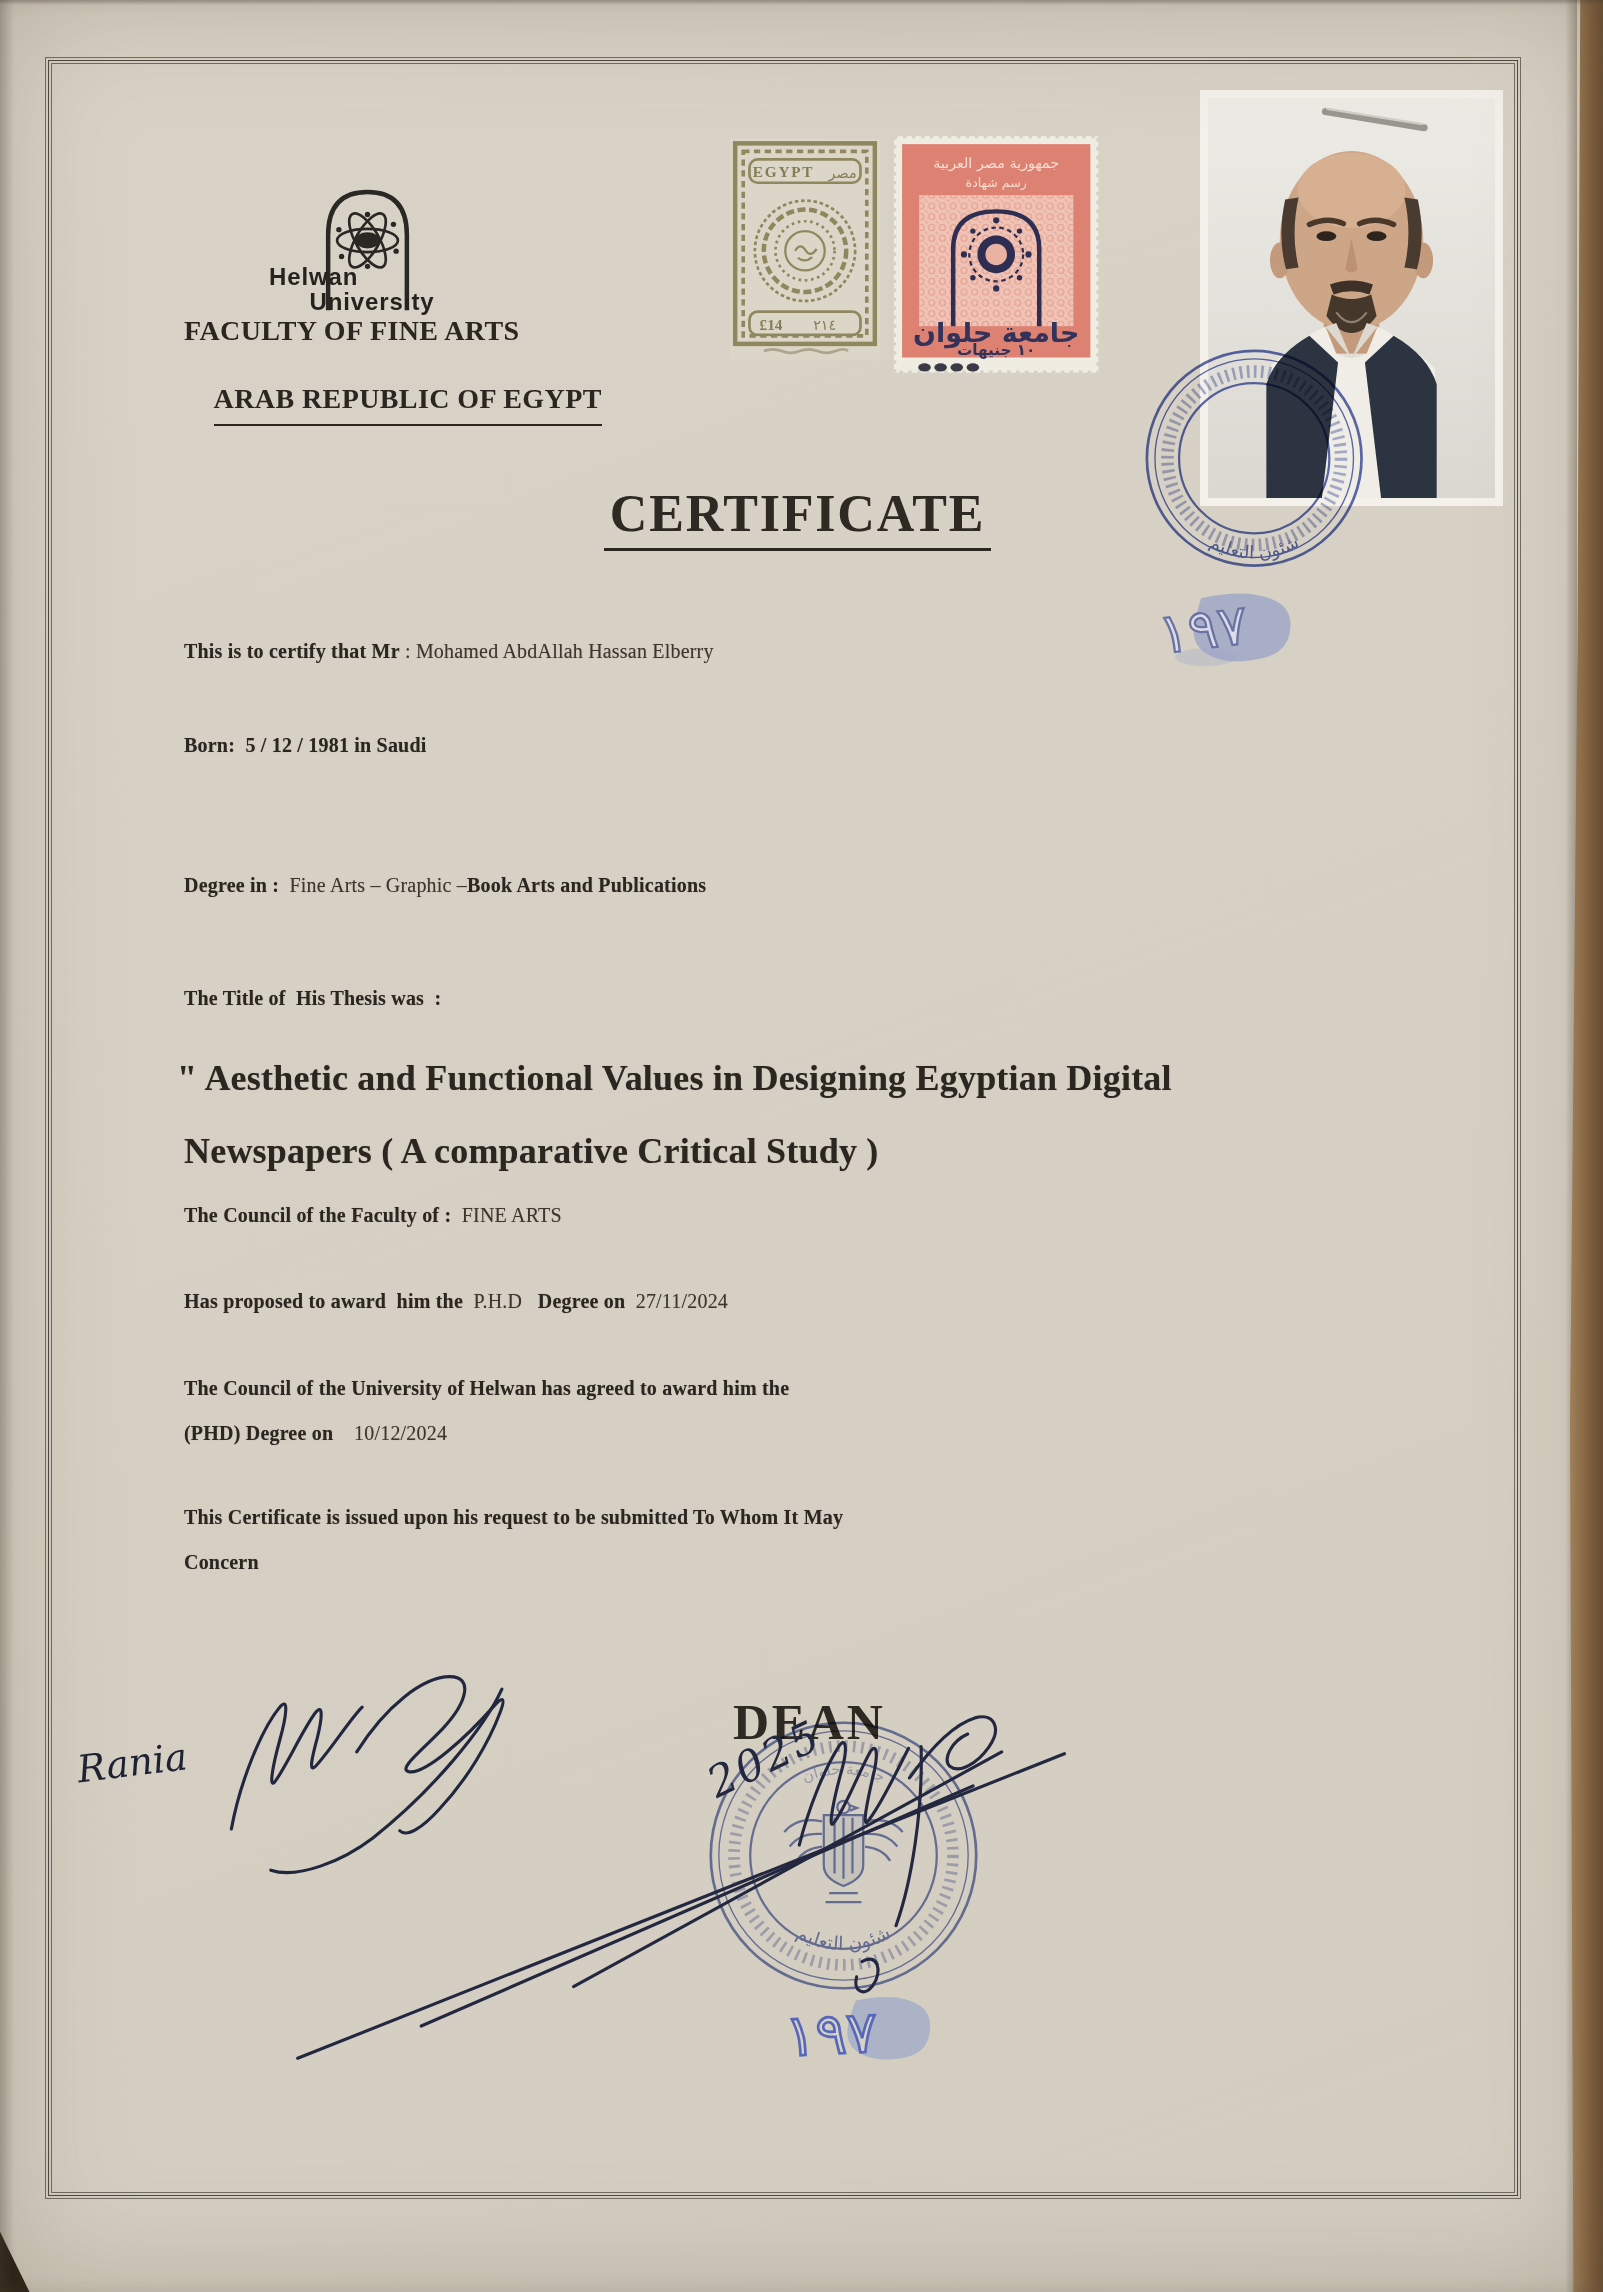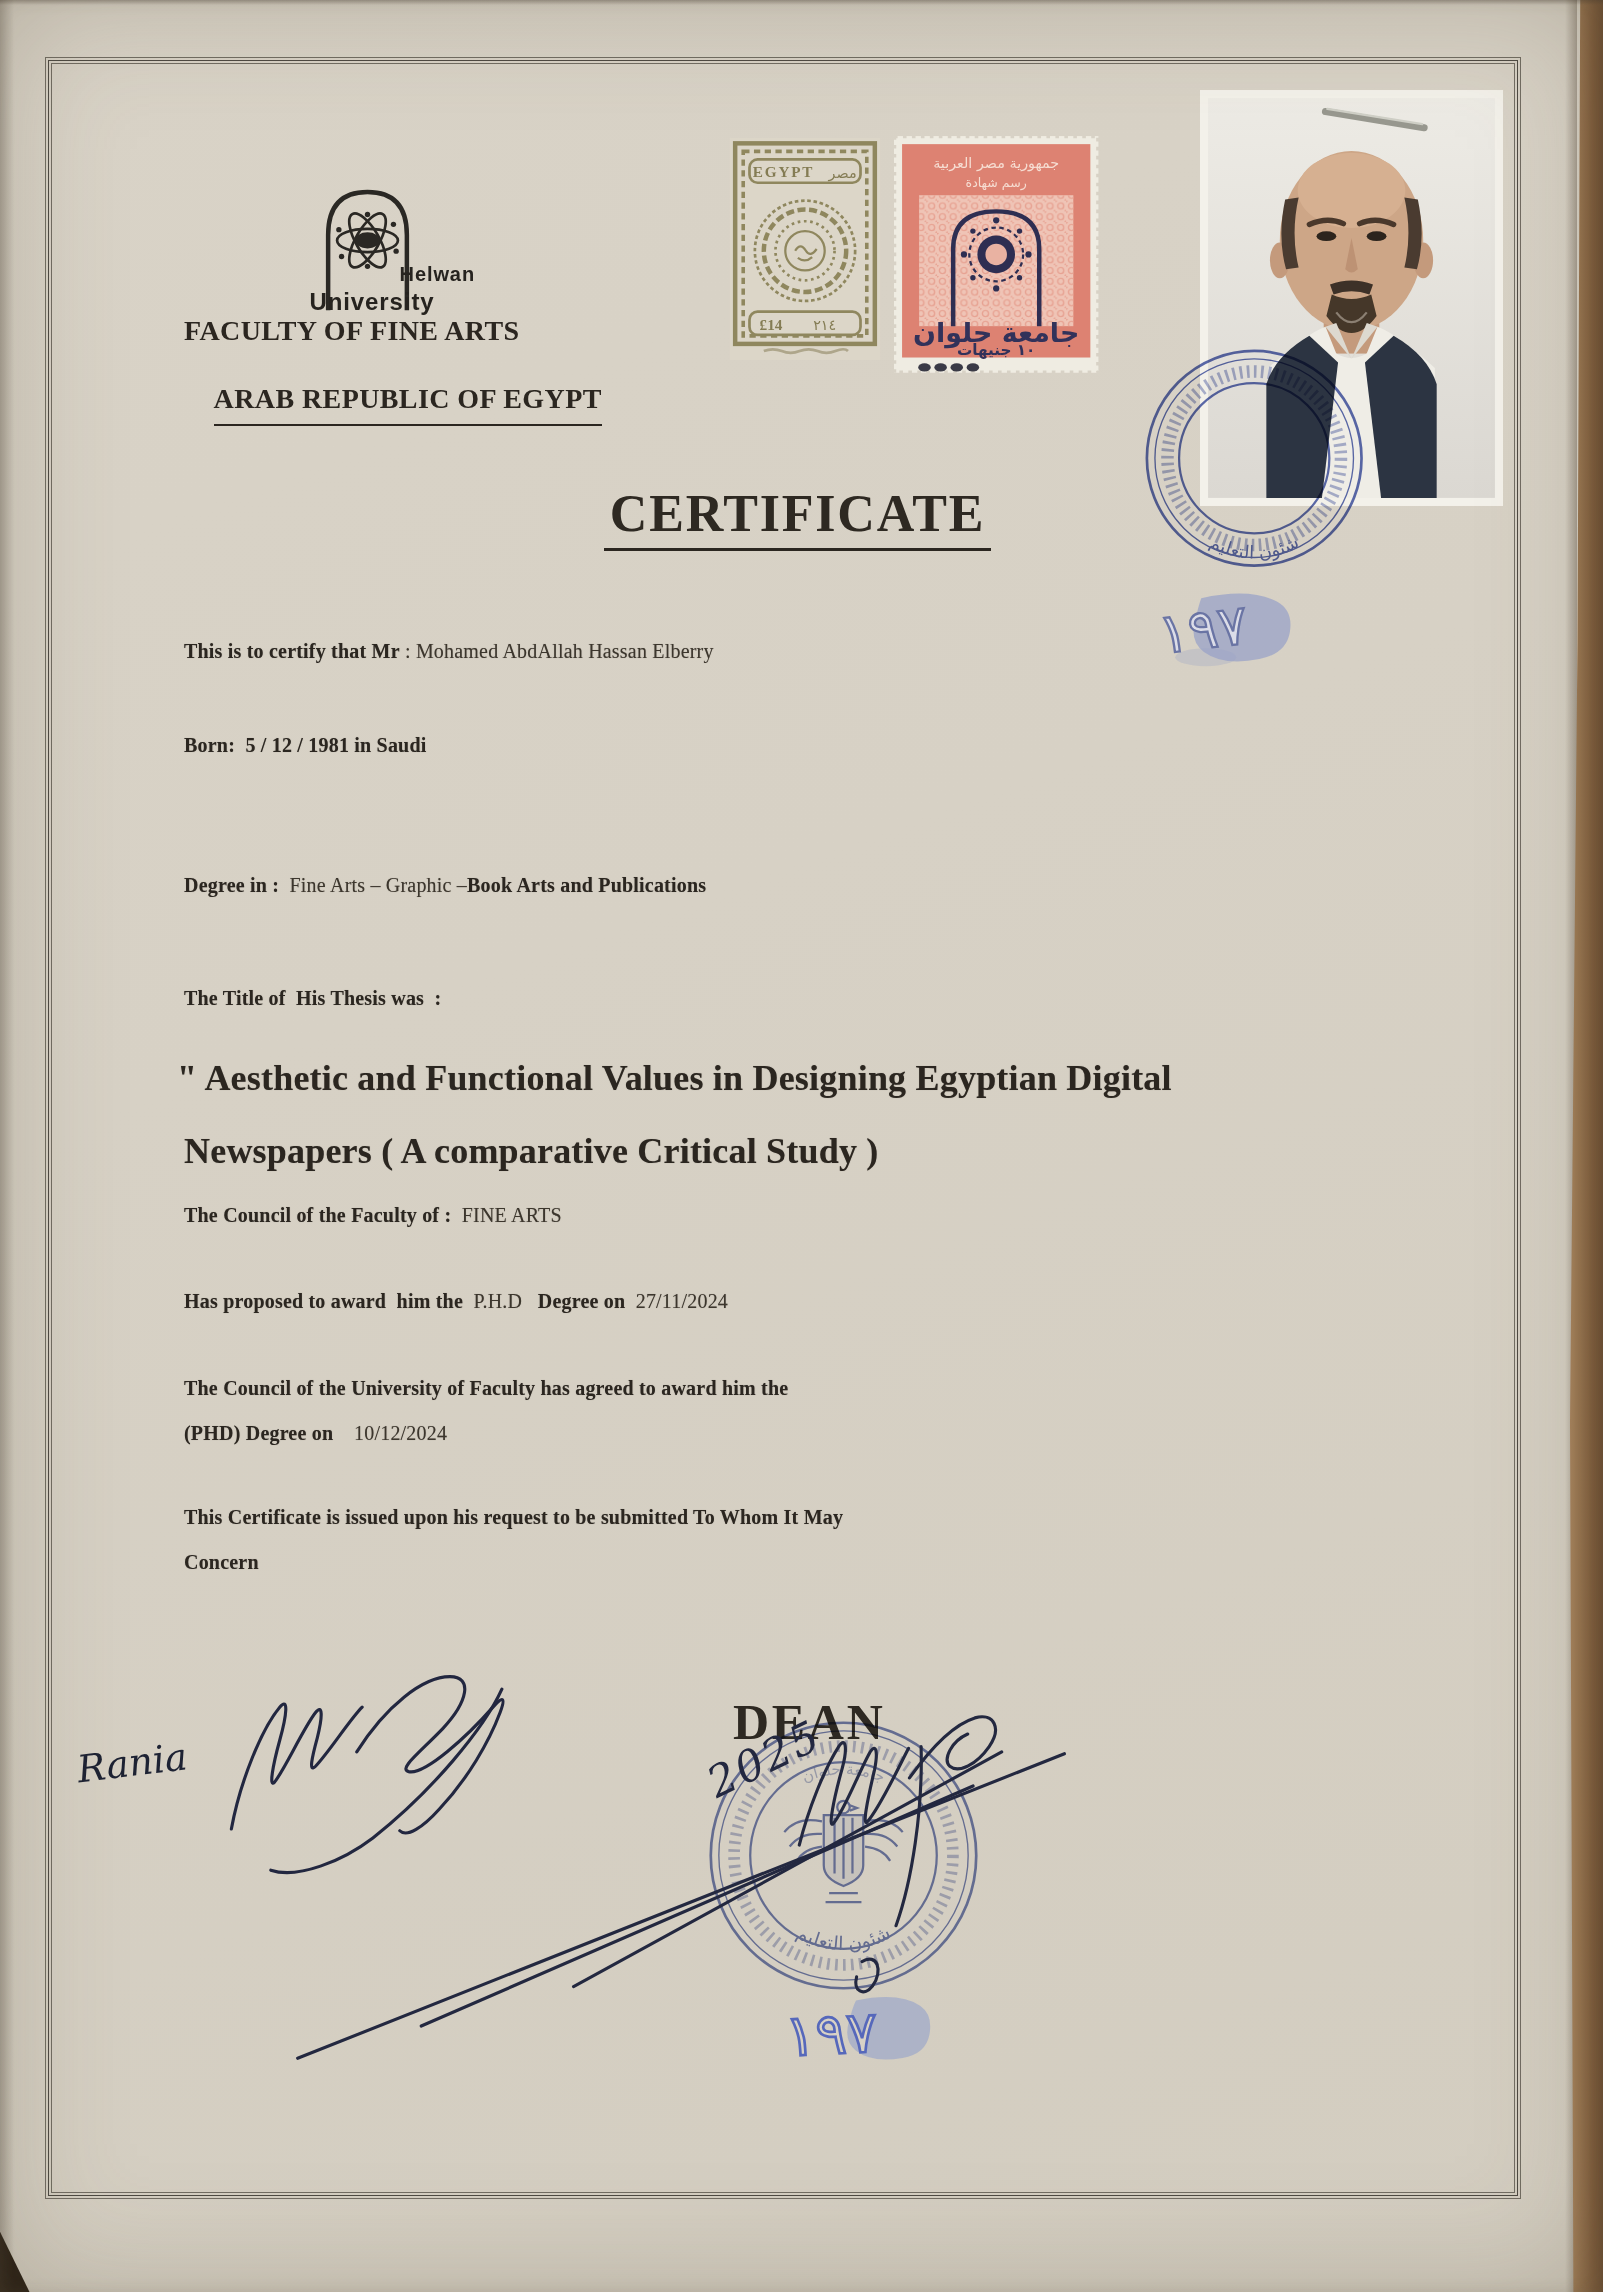--- a/index.html
+++ b/index.html
@@ -55,21 +55,21 @@
     <ellipse cx="62" cy="72" rx="14" ry="9" fill="#2a2824"></ellipse>
     <g fill="#2a2824">
       <circle cx="30" cy="60" r="3"></circle>
         <circle cx="94" cy="84" r="3"></circle>
       <circle cx="62" cy="43" r="3"></circle>
         <circle cx="62" cy="101" r="3"></circle>
       <circle cx="33" cy="90" r="3"></circle>
         <circle cx="91" cy="54" r="3"></circle>
     </g>
   </svg>
-  <div class="abs sans t" style="left:269px;top:263px;width:206px;text-align:right;font-size:20px;font-weight:bold;letter-spacing:0.9px">Helwan</div>
+  <div class="abs sans t" style="left:269px;top:263px;width:206px;text-align:left;font-size:24px;font-weight:bold;letter-spacing:0.9px">Helwan</div>
   <div class="abs sans t" style="left:269px;top:288px;width:206px;text-align:center;font-size:24px;font-weight:bold;letter-spacing:0.9px">University</div>
   <div class="abs ser t b" style="left:184px;top:315px;font-size:28px;letter-spacing:0.4px">FACULTY OF FINE ARTS</div>
   <div class="abs ser t" style="left:184px;top:351px;font-size:28px;letter-spacing:0.4px">
     <span class="b underlined">ARAB REPUBLIC OF EGYPT</span>
   </div>
 
   <svg class="abs" style="left:728px;top:136px" width="154" height="226" viewBox="0 0 172 252">
     <rect x="2" y="2" width="168" height="248" fill="#dcd6c8"></rect>
     <rect x="8" y="8" width="156" height="224" fill="none" stroke="#8f875e" stroke-width="5"></rect>
     <rect x="17" y="17" width="138" height="206" fill="none" stroke="#8f875e" stroke-width="4" stroke-dasharray="7 5"></rect>
@@ -197,21 +197,21 @@
 
   <div class="abs ser line t b" style="left:184px;top:987px">The Title of  His Thesis was  :</div>
 
   <div class="abs ser line big t b" style="left:177px;top:1057px">" Aesthetic and Functional Values in Designing Egyptian Digital</div>
   <div class="abs ser line big t b" style="left:184px;top:1130px">Newspapers ( A comparative Critical Study )</div>
 
   <div class="abs ser line t" style="left:184px;top:1204px"><span class="b">The Council of the Faculty of :</span><span class="r">  FINE ARTS</span></div>
 
   <div class="abs ser line t" style="left:184px;top:1290px"><span class="b">Has proposed to award  him the  </span><span class="r">P.H.D</span><span class="b">   Degree on  </span><span class="r">27/11/2024</span></div>
 
-  <div class="abs ser line t b" style="left:184px;top:1377px">The Council of the University of Faculty has agreed to award him the</div>
+  <div class="abs ser line t b" style="left:184px;top:1377px">The Council of the University of Helwan has agreed to award him the</div>
 
   <div class="abs ser line t" style="left:184px;top:1422px"><span class="b">(PHD) Degree on</span><span class="r">    10/12/2024</span></div>
 
   <div class="abs ser line t b" style="left:184px;top:1506px">This Certificate is issued upon his request to be submitted To Whom It May</div>
   <div class="abs ser line t b" style="left:184px;top:1551px">Concern</div>
 
   <div class="abs ser dean">DEAN</div>
 
   <svg class="abs seal" style="left:700px;top:1712px;opacity:.8" width="287" height="287" viewBox="0 0 320 320">
     <g stroke="#5566ac" fill="none">

